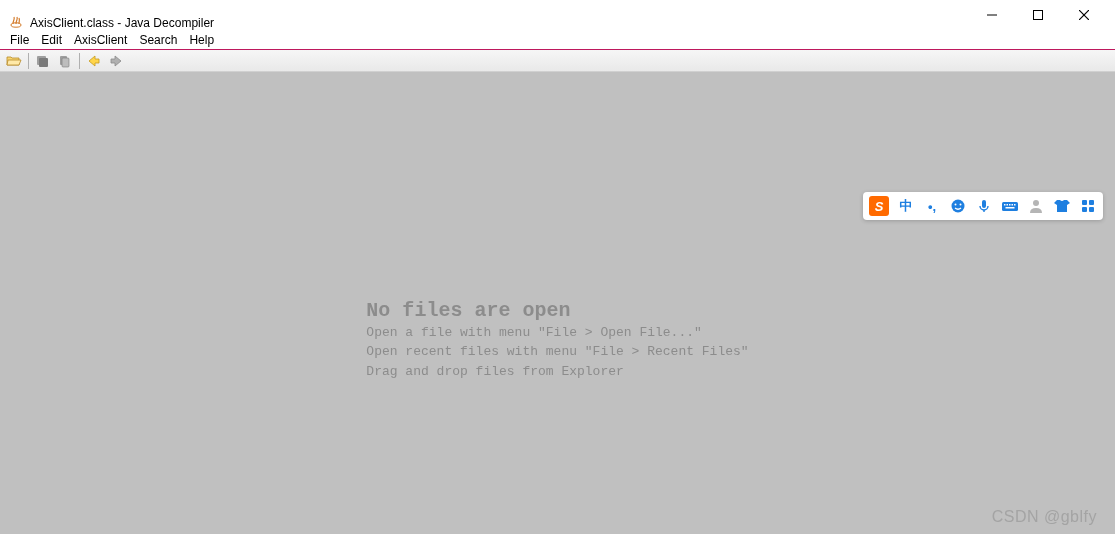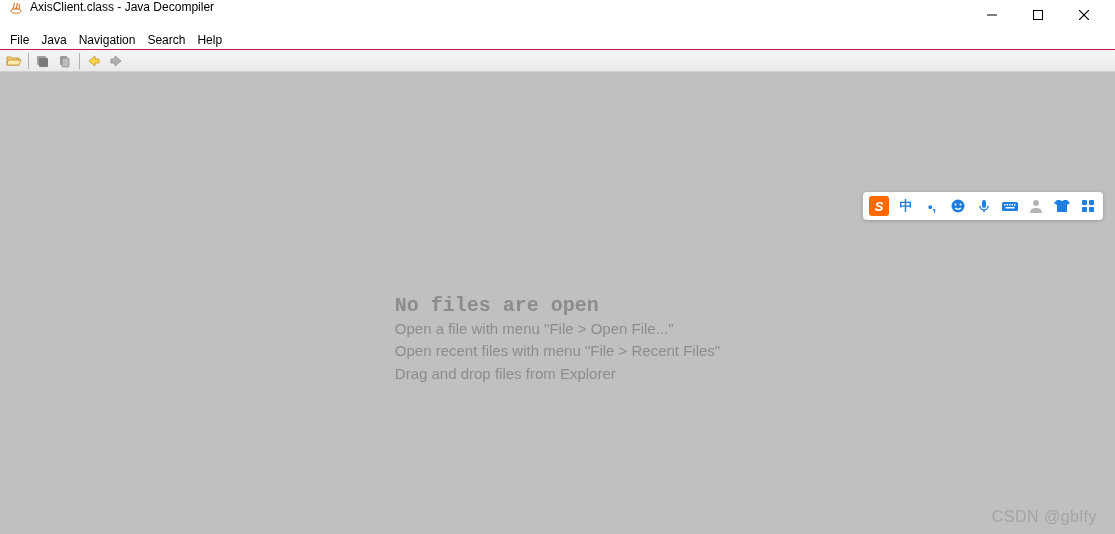--- a/index.html
+++ b/index.html
@@ -1,31 +1,31 @@
 <!DOCTYPE html>
 <html><head>
 <meta charset="utf-8">
 <style>
 * { margin: 0; padding: 0; box-sizing: border-box; font-family: "Segoe UI", Tahoma, sans-serif; }
 html, body { width: 1115px; height: 534px; overflow: hidden; background: #c0c0c0; }
 .window { width: 1115px; height: 534px; background: #fff; display: flex; flex-direction: column; position: relative; }
-.titlebar { height: 30px; background: #ffffff; display: flex; align-items: flex-start; padding: 0 8px; }
+.titlebar { height: 30px; background: #ffffff; display: flex; align-items: flex-end; padding: 0 8px; }
 .titlebar .app-icon { width: 16px; height: 16px; margin-right: 6px; display: flex; align-items: center; justify-content: center; }
 .titlebar .title { font-size: 12px; color: #000; }
 .titlebar .spacer { flex: 1; }
 .win-btn { width: 46px; height: 30px; display: flex; align-items: center; justify-content: center; font-size: 12px; color: #000; }
 .menubar { height: 20px; background: #ffffff; display: flex; align-items: center; padding: 0 4px; border-bottom: 1px solid #be185d; }
 .menu-item { font-size: 12px; color: #000; padding: 2px 6px; }
 .toolbar { height: 22px; background: linear-gradient(#f6f6f6, #e9e9e9); border-bottom: 1px solid #d0d0d0; display: flex; align-items: center; padding: 0 4px; gap: 2px; }
 .tool-btn { width: 20px; height: 18px; display: flex; align-items: center; justify-content: center; border-radius: 2px; }
 .tool-sep { width: 1px; height: 16px; background: #b0b0b0; margin: 0 2px; }
 .content { flex: 1; background: #c0c0c0; position: relative; }
 .empty-msg { position: absolute; left: 50%; top: 58%; transform: translate(-50%, -50%); text-align: left; color: #8c8c8c; }
 .empty-title { font-family: "Courier New", monospace; font-size: 20px; font-weight: bold; margin-bottom: 1px; }
-.empty-line { font-family: Liberation Sans, sans-serif; font-size: 15px; line-height: 1.5; }
+.empty-line { font-family: Liberation Mono, monospace; font-size: 13px; line-height: 1.5; }
 .ime-bar { position: absolute; top: 120px; right: 12px; height: 28px; background: #ffffff; border-radius: 4px; box-shadow: 0 1px 4px rgba(0,0,0,0.2); display: flex; align-items: center; padding: 0 6px; gap: 8px; }
 .ime-icon { width: 18px; height: 18px; display: flex; align-items: center; justify-content: center; font-size: 13px; color: #1e7fe0; font-weight: bold; }
 .ime-icon.gray { color: #a0a0a0; }
 .watermark { position: absolute; right: 18px; bottom: 8px; font-size: 16px; color: rgba(140,140,140,0.55); font-weight: 500; letter-spacing: 0.5px; text-align: right; }
 svg { display: block; }
 </style>
 </head>
 <body>
 
 <div class="window">
@@ -54,22 +54,22 @@
     <div class="win-btn">
       <svg width="10" height="10">
           <line x1="0" y1="0" x2="10" y2="10" stroke="#000" stroke-width="1.2"></line>
           <line x1="10" y1="0" x2="0" y2="10" stroke="#000" stroke-width="1.2"></line>
         </svg>
     </div>
   </div>
 
   <div class="menubar">
     <span class="menu-item">File</span>
-    <span class="menu-item">Java</span>
-    <span class="menu-item">Navigation</span>
+    <span class="menu-item">Edit</span>
+    <span class="menu-item">AxisClient</span>
     <span class="menu-item">Search</span>
     <span class="menu-item">Help</span>
   </div>
 
   <div class="toolbar">
     <div class="tool-btn">
       <svg width="16" height="14" viewBox="0 0 16 14">
         <path d="M1 3 L5 3 L6 4 L13 4 L13 11 L1 11 Z" fill="#f7d674" stroke="#b88a2a" stroke-width="0.8"></path>
         <path d="M2 6 L15 6 L13 11 L1 11 Z" fill="#ffe9a8" stroke="#b88a2a" stroke-width="0.8"></path>
       </svg>

